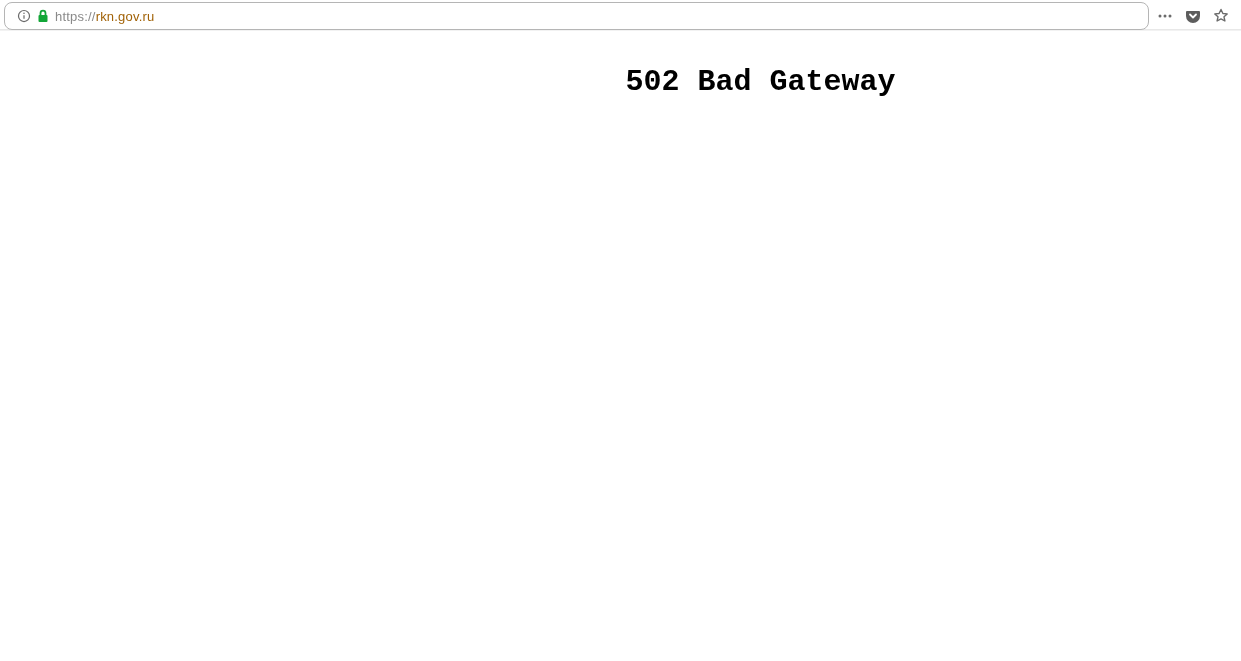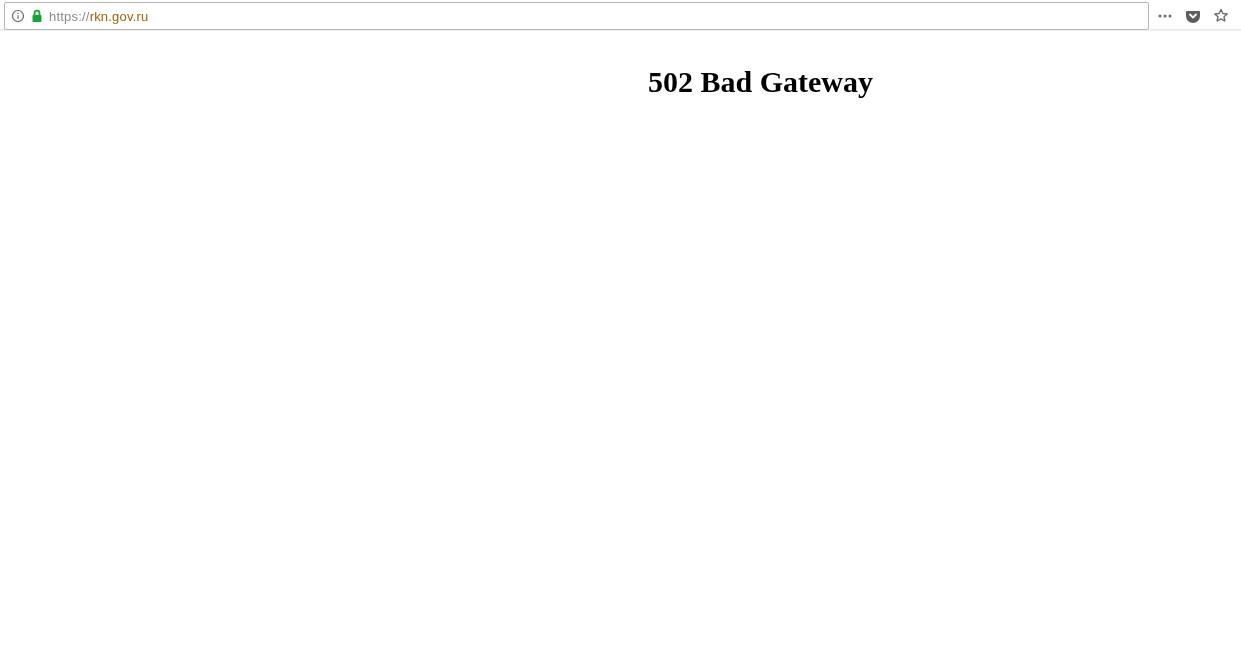--- a/index.html
+++ b/index.html
@@ -13,23 +13,23 @@
       background: #ffffff;
       border-bottom: 1px solid #e8e8e8;
       height: 30px;
     }
     .urlbar {
       flex: 1;
       display: flex;
       align-items: center;
       height: 28px;
       border: 1px solid #b5b5b5;
-      border-radius: 2px;
+      border-radius: 8px;
       background: #fff;
-      padding: 0 6px;
+      padding: 0 12px;
       margin-right: 6px;
     }
     .urlbar .icon { display: inline-flex; align-items: center; justify-content: center; margin-right: 6px; color: #6b6b6b; }
     .urlbar .url { display: inline-flex; align-items: baseline; font-size: 13px; letter-spacing: .2px; }
     .url .proto { color: #8a8a8a; }
     .url .host  { color: #a16207; }
 
     .right-icons { display: flex; align-items: center; gap: 8px; padding-right: 6px; color: #6b6b6b; }
     .right-icons .icon { display: inline-flex; align-items: center; justify-content: center; width: 20px; height: 20px; }
 
@@ -38,21 +38,21 @@
 
     
     .page {
       width: 100%;
       height: calc(100% - 31px);
       background: #fff;
       padding-top: 34px;
     }
     .error-heading {
       text-align: center;
-      font-family: Liberation Serif, serif;
+      font-family: Liberation Mono, monospace;
       font-weight: bold;
       font-size: 30px;
       color: #000;
       margin-left: 280px; 
     }
   </style>
 </head>
 <body>
 
 <div class="urlbar-row">

